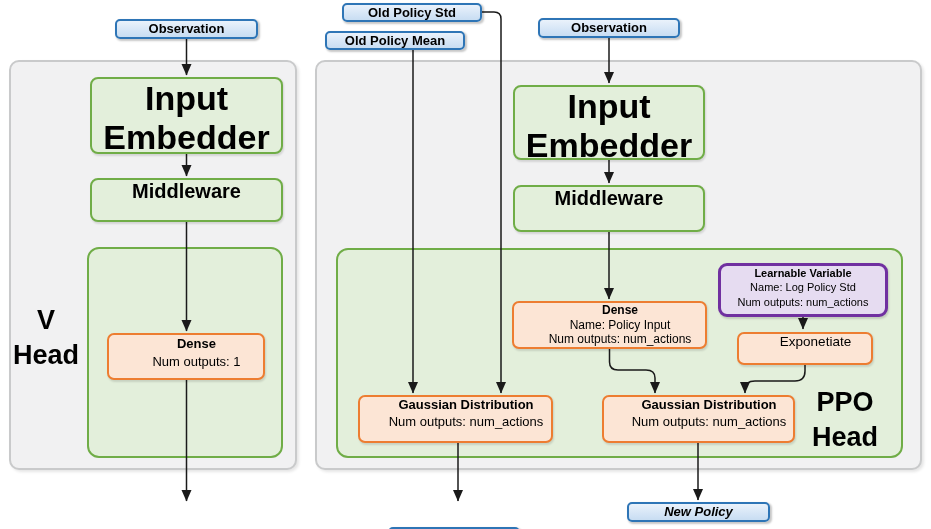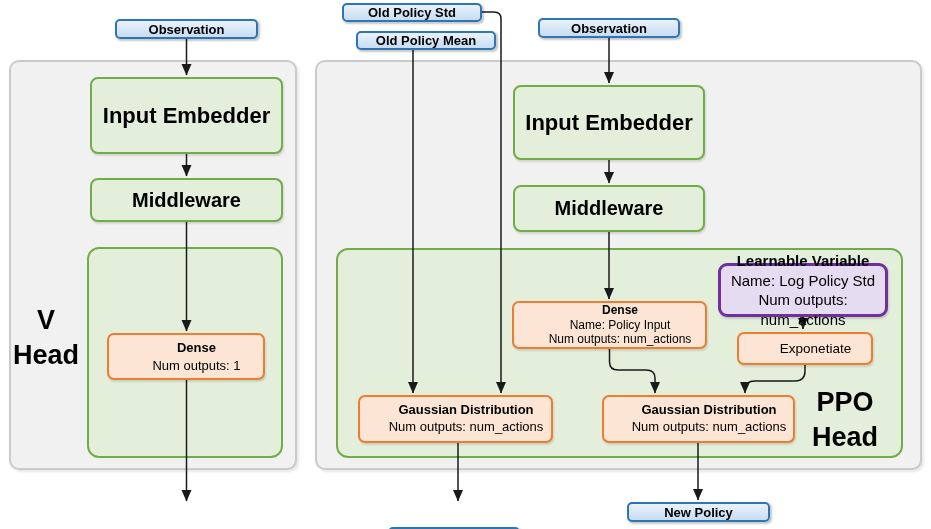--- a/index.html
+++ b/index.html
@@ -21,21 +21,21 @@
     z-index: 1;
   }
   .group-green {
     position: absolute;
     background: var(--green-fill, #e4efdc);
     border: 2.5px solid var(--green, #70ad47);
     border-radius: 12px;
     z-index: 1;
   }
   #edges { position: absolute; left: 0; top: 0; z-index: 2; pointer-events: none; }
-  .node { position: absolute; z-index: 3; display: flex; flex-direction: column; align-items: center; justify-content: center; text-align: center; }
+  .node { position: absolute; z-index: 3; display: flex; flex-direction: column; align-items: center; text-align: center; }
   .node-blue {
     background: linear-gradient(180deg, #eaf2fb 0%, #d5e5f6 60%, #c8ddf2 100%);
     border: 2.5px solid var(--blue, #2e75b6);
     border-radius: 5px;
     font-weight: bold;
     font-size: 13px;
     box-shadow: 1.5px 1.5px 2px rgba(0,0,0,0.22);
   }
   .node-green {
     background: var(--green-fill, #e3efdb);
@@ -52,21 +52,21 @@
     padding-left: 21px;
   }
   .node-purple {
     background: var(--purple-fill, #e6dcf1);
     border: 3px solid var(--purple, #7030a0);
     border-radius: 9px;
     box-shadow: 1px 1.5px 2px rgba(0,0,0,0.15);
   }
   .nt { font-weight: bold; }
   .nl { font-weight: normal; }
-  .fs25 { font-size: 22px; }
+  .fs25 { font-size: 34px; }
   .fs24 { font-size: 20px; }
   .big-label {
     position: absolute;
     z-index: 3;
     font-weight: bold;
     font-size: 27px;
     line-height: 1.28;
     text-align: center;
   }
 </style>
@@ -118,39 +118,39 @@
     <div class="nl">Num outputs: 1</div>
   </div>
   <div class="big-label" style="left:10px; top:303px; width:72px;">
     <div>V</div>
     <div>Head</div>
   </div>
 
   <div class="node node-blue" style="left:342px; top:3px; width:140px; height:19px;">
     <span>Old Policy Std</span>
   </div>
-  <div class="node node-blue" style="left:356px; top:31px; width:140px; height:19px;">
+  <div class="node node-blue" style="left:325px; top:31px; width:140px; height:19px;">
     <span>Old Policy Mean</span>
   </div>
   <div class="node node-blue" style="left:538px; top:18px; width:142px; height:20px;">
     <span>Observation</span>
   </div>
 
   <div class="node node-green fs25" style="left:513px; top:85px; width:192px; height:75px;">
     <span>Input Embedder</span>
   </div>
   <div class="node node-green fs24" style="left:513px; top:185px; width:192px; height:47px;">
     <span>Middleware</span>
   </div>
   <div class="node node-orange" style="left:512px; top:301px; width:195px; height:48px; font-size:12px; line-height:1.22;">
     <div class="nt">Dense</div>
     <div class="nl">Name: Policy Input</div>
     <div class="nl">Num outputs: num_actions</div>
   </div>
-  <div class="node node-purple" style="left:718px; top:263px; width:170px; height:54px; font-size:15px; line-height:1.3;">
+  <div class="node node-purple" style="left:718px; top:263px; width:170px; height:54px; font-size:11px; line-height:1.3;">
     <div class="nt">Learnable Variable</div>
     <div class="nl">Name: Log Policy Std</div>
     <div class="nl">Num outputs: num_actions</div>
   </div>
   <div class="node node-orange" style="left:737px; top:332px; width:136px; height:33px; font-size:13.5px; font-weight:normal;">
     <span>Exponetiate</span>
   </div>
   <div class="node node-orange" style="left:358px; top:395px; width:195px; height:48px; font-size:13px; line-height:1.3;">
     <div class="nt">Gaussian Distribution</div>
     <div class="nl">Num outputs: num_actions</div>
@@ -160,17 +160,17 @@
     <div class="nl">Num outputs: num_actions</div>
   </div>
   <div class="big-label" style="left:801px; top:385px; width:88px;">
     <div>PPO</div>
     <div>Head</div>
   </div>
 
   <div class="node node-blue" style="left:388px; top:503px; width:132px; height:19px;margin-top:24px;">
     <span>Old Policy</span>
   </div>
-  <div class="node node-blue" style="left:627px; top:502px; width:143px; height:20px;">
+  <div class="node node-blue" style="left:627px; top:502px; width:143px; height:20px;font-style:italic;">
     <span>New Policy</span>
   </div>
 
 </div>
 
 </body></html>

